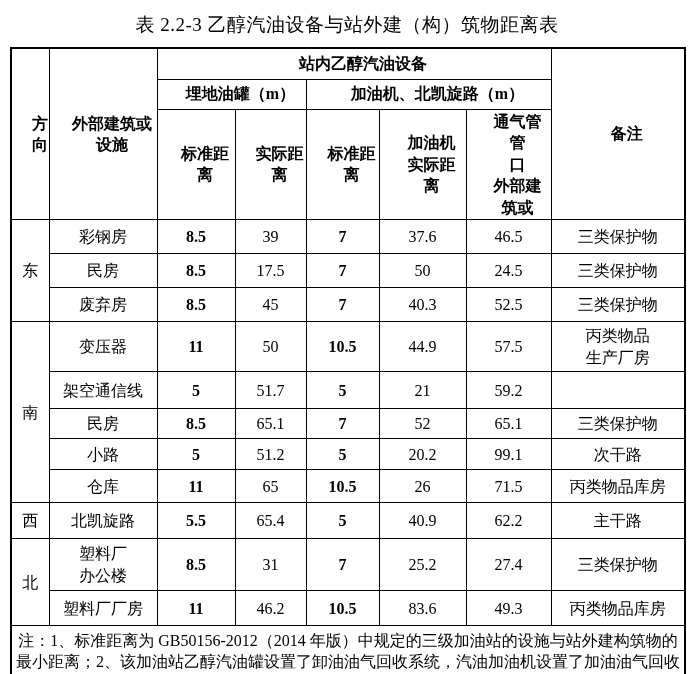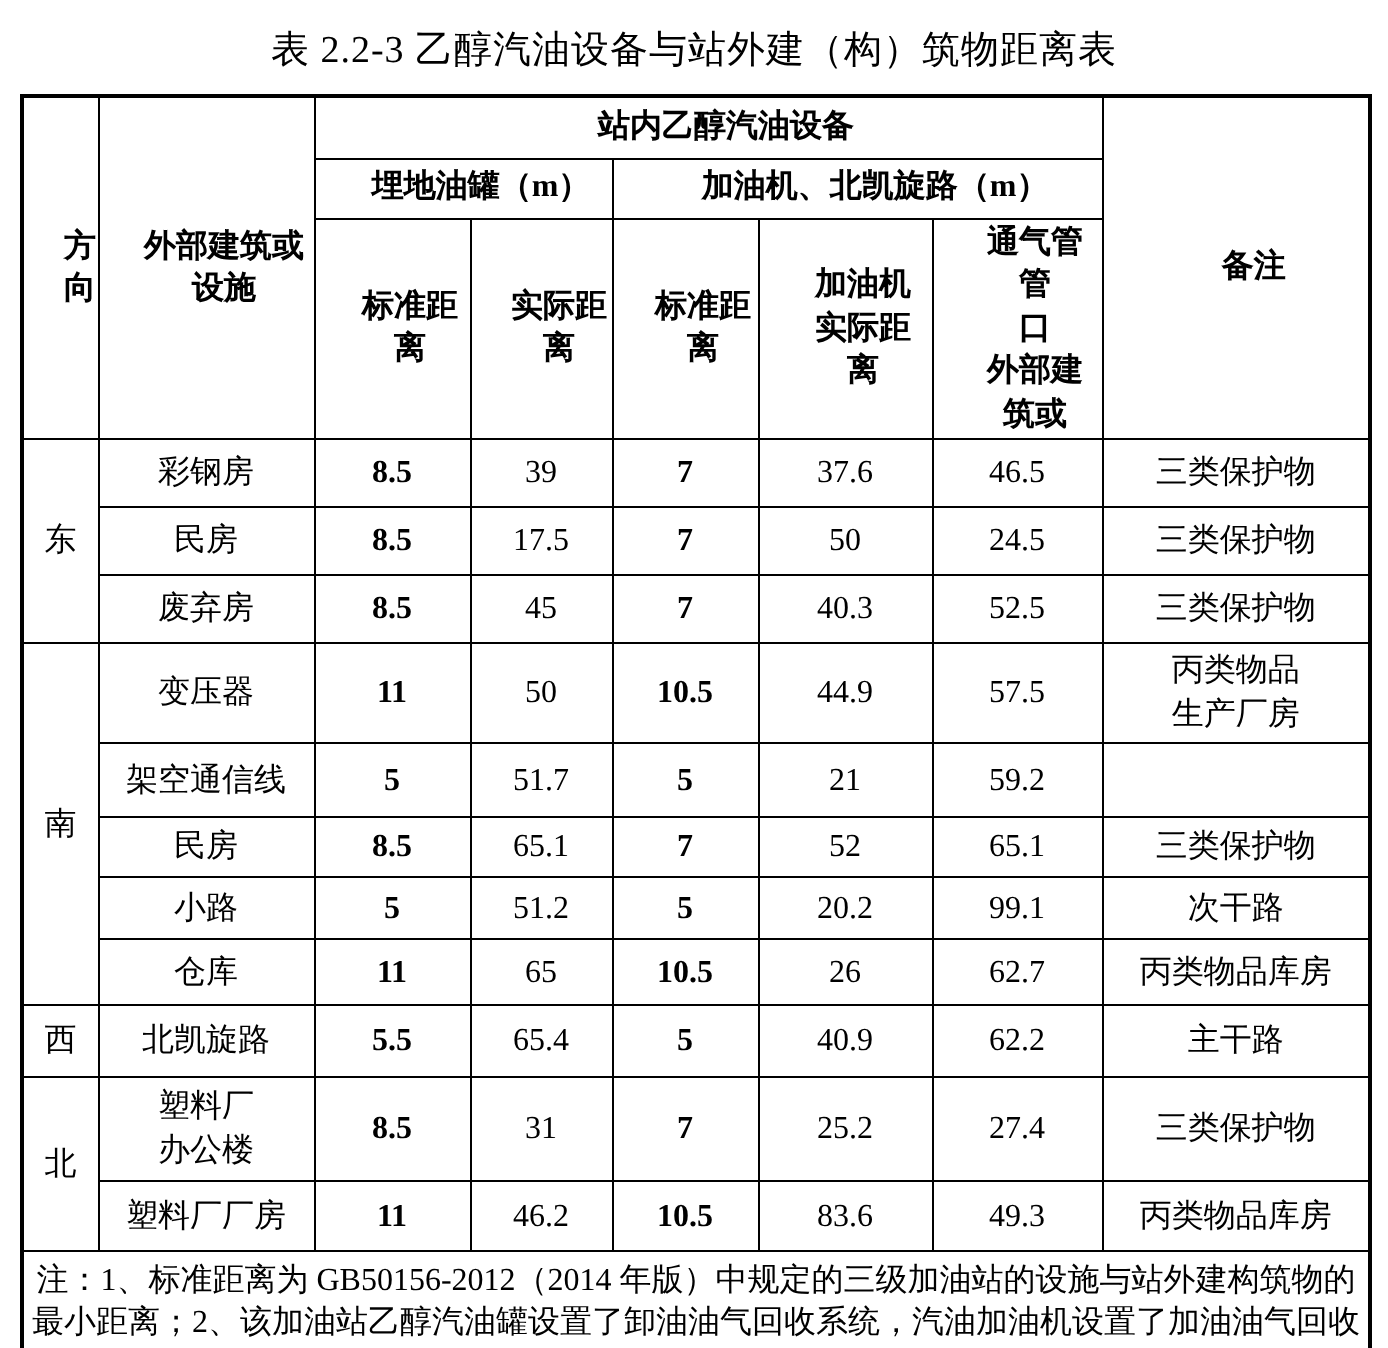--- a/index.html
+++ b/index.html
@@ -188,21 +188,21 @@
       <td>20.2</td>
       <td>99.1</td>
       <td>次干路</td>
     </tr>
     <tr class="rh33">
       <td>仓库</td>
       <td class="b">11</td>
       <td>65</td>
       <td class="b">10.5</td>
       <td>26</td>
-      <td>62.7</td>
+      <td>71.5</td>
       <td>丙类物品库房</td>
     </tr>
 
     <tr class="rh36">
       <td>西</td>
       <td>北凯旋路</td>
       <td class="b">5.5</td>
       <td>65.4</td>
       <td class="b">5</td>
       <td>40.9</td>

